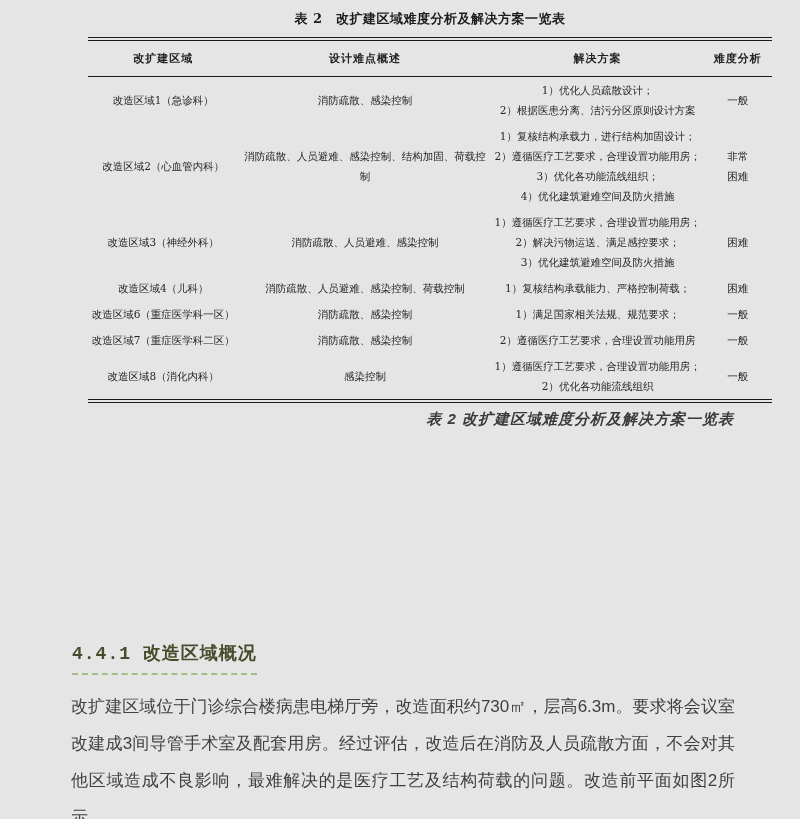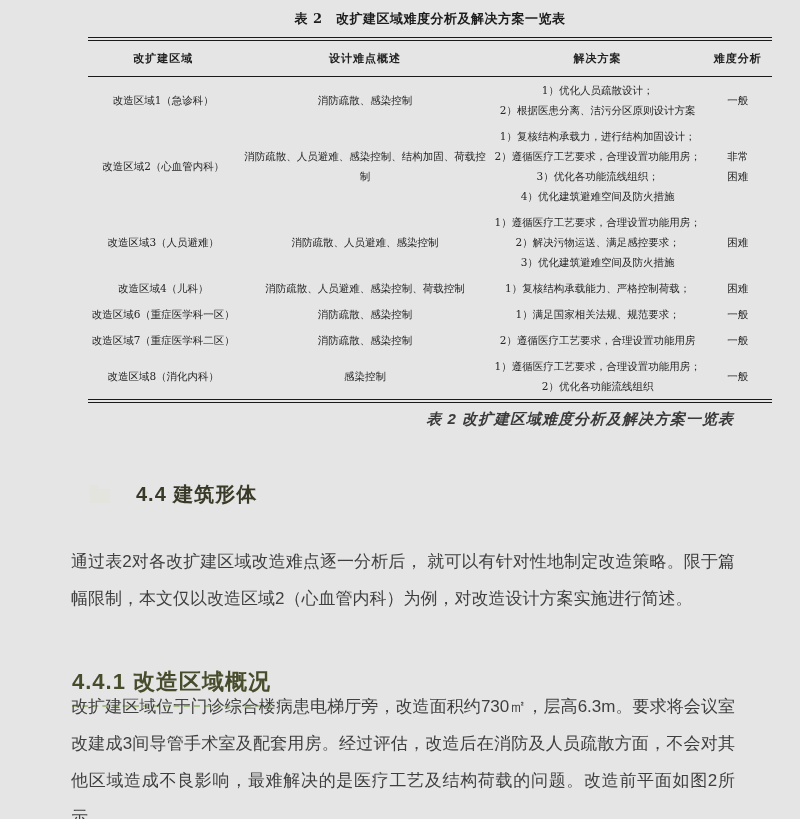--- a/index.html
+++ b/index.html
@@ -79,26 +79,27 @@
     position:absolute;left:71px;width:664px;
     font-size:17px;
     line-height:37px;
     color:#3f3f3f;
     text-align:justify;
   }
   .para-1{top:543px;}
   .para-2{top:688px;}
   
   .subsection-heading{
-    position:absolute;left:72px;top:667px;
-    font-size:22px;font-weight:bold;
+    position:absolute;left:72px;top:641px;
+    font-size:18px;font-weight:bold;
     color:#474d2c;
     letter-spacing:1px;
     padding-bottom:8px;
     border-bottom:2px dashed #a3bd84;
+    font-family:Liberation Mono, monospace;
   }
 </style>
 </head>
 <body>
 
 <div class="page">
 
   <div class="table-area">
     <div class="table-title">表 2　改扩建区域难度分析及解决方案一览表</div>
     <table class="data-table">
@@ -122,21 +123,21 @@
           <td>改造区域2（心血管内科）</td>
           <td>消防疏散、人员避难、感染控制、结构加固、荷载控制</td>
           <td class="col-solutions">1）复核结构承载力，进行结构加固设计；
 2）遵循医疗工艺要求，合理设置功能用房；
 3）优化各功能流线组织；
 4）优化建筑避难空间及防火措施</td>
           <td class="col-level">非常
 困难</td>
         </tr>
         <tr>
-          <td>改造区域3（人员避难）</td>
+          <td>改造区域3（神经外科）</td>
           <td>消防疏散、人员避难、感染控制</td>
           <td class="col-solutions">1）遵循医疗工艺要求，合理设置功能用房；
 2）解决污物运送、满足感控要求；
 3）优化建筑避难空间及防火措施</td>
           <td class="col-level">困难</td>
         </tr>
         <tr>
           <td>改造区域4（儿科）</td>
           <td>消防疏散、人员避难、感染控制、荷载控制</td>
           <td class="col-solutions">1）复核结构承载能力、严格控制荷载；</td>
@@ -160,28 +161,19 @@
           <td class="col-solutions">1）遵循医疗工艺要求，合理设置功能用房；
 2）优化各功能流线组织</td>
           <td class="col-level">一般</td>
         </tr>
       </tbody>
     </table>
   </div>
 
   <div class="table-caption">表 2 改扩建区域难度分析及解决方案一览表</div>
 
-  <div class="section-heading-row">
-    <span class="folder-icon">
-      <svg width="22" height="20" viewBox="0 0 22 20" xmlns="http://www.w3.org/2000/svg">
-        <path d="M0 0 H8 V4 H20 V18 H0 Z" fill="#e4e4de"></path>
-      </svg>
-    </span>
-    <span class="section-heading">4.4 建筑形体</span>
-  </div>
 
-  <div class="body-para para-1">通过表2对各改扩建区域改造难点逐一分析后， 就可以有针对性地制定改造策略。限于篇幅限制，本文仅以改造区域2（心血管内科）为例，对改造设计方案实施进行简述。</div>
 
   <div class="subsection-heading">4.4.1 改造区域概况</div>
 
   <div class="body-para para-2">改扩建区域位于门诊综合楼病患电梯厅旁，改造面积约730㎡，层高6.3m。要求将会议室改建成3间导管手术室及配套用房。经过评估，改造后在消防及人员疏散方面，不会对其他区域造成不良影响，最难解决的是医疗工艺及结构荷载的问题。改造前平面如图2所示。</div>
 
 </div>
 
 </body></html>

